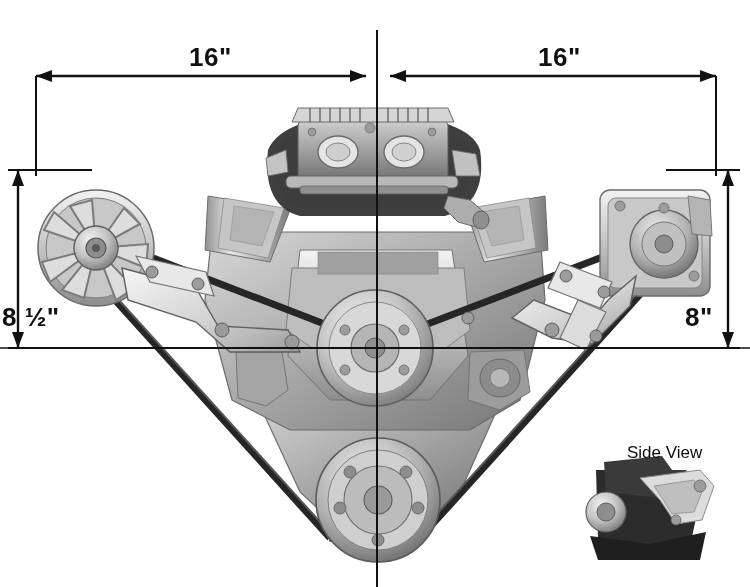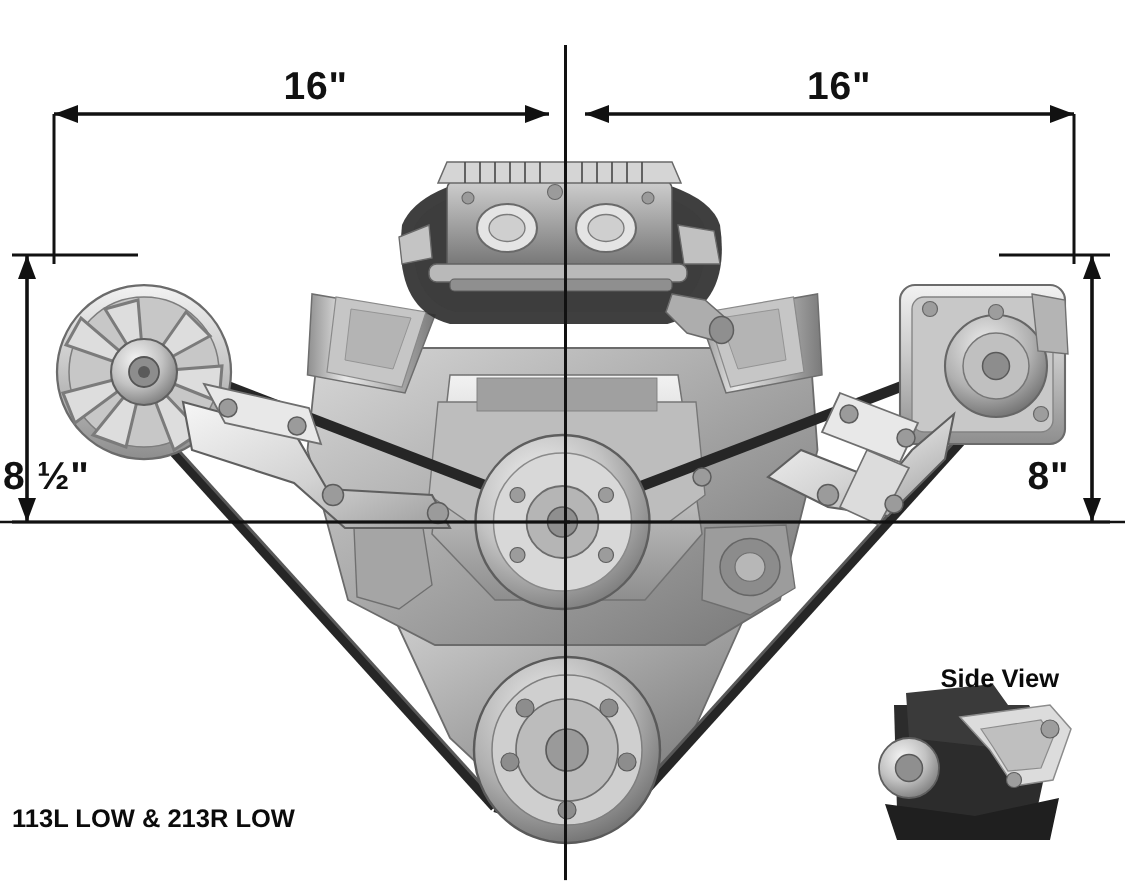--- a/index.html
+++ b/index.html
@@ -41,21 +41,21 @@
   
   .caption {
     font-size: 17px;
     font-weight: bold;
     color: #0b0b0b;
     line-height: 23px;
     white-space: nowrap;
   }
   .sideview-label {
     font-size: 17px;
-    font-weight: bold;
+    font-weight: normal;
     color: #0b0b0b;
     white-space: nowrap;
   }
   svg { display: block; }
 </style>
 </head>
 <body>
 
 <div id="stage">
 
@@ -318,16 +318,15 @@
 
   <div class="abs dim-label dim-top" style="left:538px; top:44px;">16"</div>
 
   <div class="abs dim-label dim-left" style="left:2px; top:304px;">8 ½"</div>
 
   <div class="abs dim-label dim-right" style="left:685px; top:304px;">8"</div>
 
   <div class="abs sideview-label" style="left:627px; top:443px;">Side View</div>
 
   <div class="abs" style="left:8px; top:534px;">
-    <div class="caption">113L LOW &amp; 213R LOW</div>
   </div>
 
 </div>
 
 </body></html>

